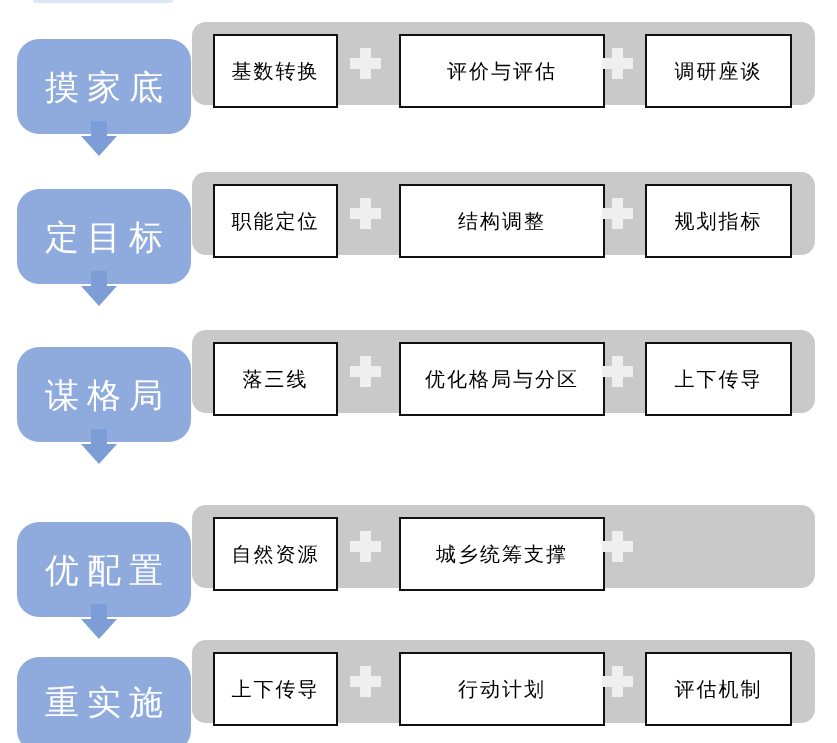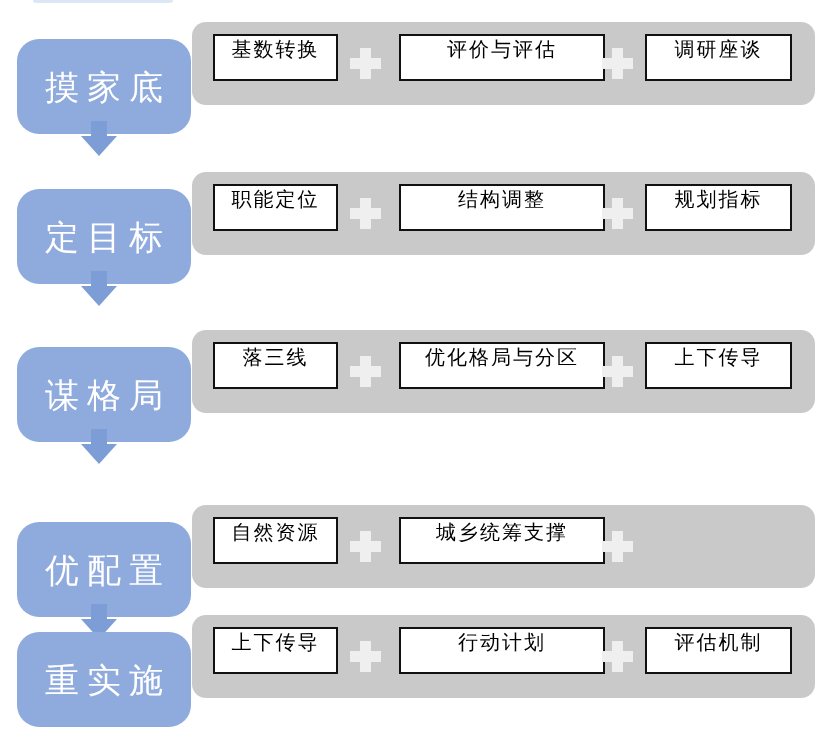--- a/index.html
+++ b/index.html
@@ -22,23 +22,23 @@
     color:#ffffff; font-size:34px; line-height:1;
     letter-spacing:8px; padding-left:8px; white-space:nowrap;
   }
   .down-arrow { position:absolute; left:81px; top:106px; display:block; }
   .row:last-child .down-arrow { display:none; }
   .bar {
     position:absolute; left:192px; top:7px; width:623px; height:83px;
     background:var(--gray); border-radius:14px;
   }
   .step-box {
-    position:absolute; top:12px; height:47px; box-sizing:border-box;
+    position:absolute; top:12px; height:74px; box-sizing:border-box;
     background:#ffffff; border:2px solid var(--border);
-    display:flex; align-items:flex-start; justify-content:center;
+    display:flex; align-items:center; justify-content:center;
   }
   .step-label { color:#000000; font-size:20px; letter-spacing:2px; white-space:nowrap; }
   .step1 { left:21px;  width:125px; }
   .step2 { left:200px; width:206px;margin-left:7px; }
   .step3 { left:453px; width:147px; }
   .plus { position:absolute; top:26px; width:31px; height:31px; }
   .plus1 { left:158px; }
   .plus2 { left:410px; }
   .plus::before {
     content:""; position:absolute; left:0; top:10px; width:31px; height:11px;
@@ -133,21 +133,21 @@
         <span class="step-label">自然资源</span>
       </div>
       <div class="plus plus1"></div>
       <div class="step-box step2">
         <span class="step-label">城乡统筹支撑</span>
       </div>
       <div class="plus plus2"></div>
     </div>
   </div>
 
-  <div class="row" style="top: 608px;">
+  <div class="row" style="top: 633px; font-family: Liberation Mono, monospace;">
     <div class="stage-box">
       <span class="stage-label">重实施</span>
     </div>
 
     <div class="bar">
       <div class="step-box step1">
         <span class="step-label">上下传导</span>
       </div>
       <div class="plus plus1"></div>
       <div class="step-box step2">

